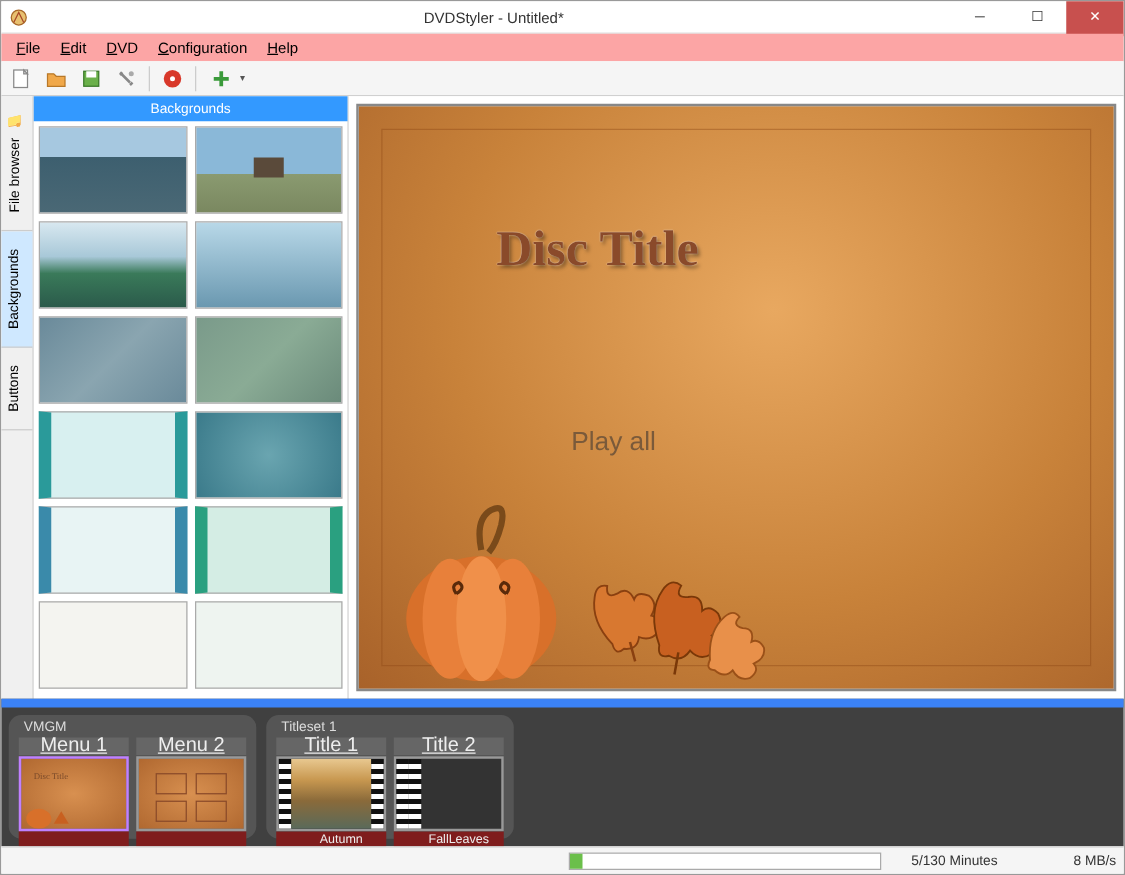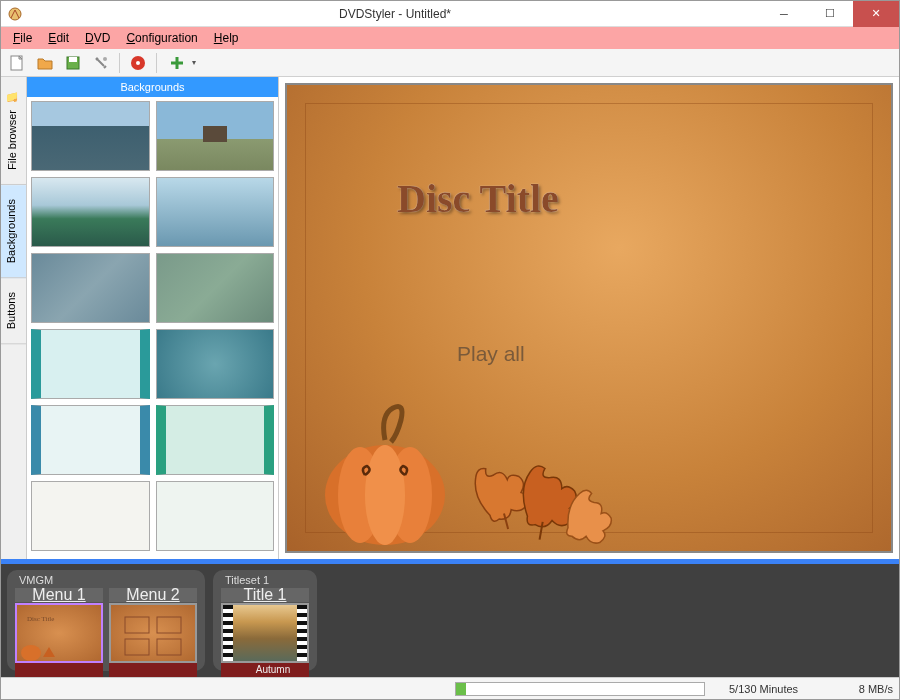--- a/index.html
+++ b/index.html
@@ -63,21 +63,21 @@
 
 .preview-wrap { flex: 1; background: #fff; padding: 6px; display: flex; }
 .preview { flex: 1; background: radial-gradient(ellipse at 55% 35%, #e8a860 0%, #c8823a 55%, #a8622a 100%); border: 2px solid #888; position: relative; overflow: hidden; }
 .preview-frame { position: absolute; inset: 18px; border: 1px solid rgba(139,69,19,0.4); }
 .disc-title { position: absolute; top: 90px; left: 110px; font-family: Georgia, serif; font-size: 40px; font-weight: bold; color: #8a4a2a; text-shadow: 2px 2px 3px rgba(0,0,0,0.35), 0 0 1px #fff; }
 .menu-links { position: absolute; top: 250px; left: 170px; font-family: Georgia, serif; font-size: 21px; color: #7a5a3a; line-height: 1.8; }
 .pumpkin { position: absolute; bottom: 6px; left: 28px; width: 140px; height: 145px; }
 .leaves { position: absolute; bottom: -6px; left: 150px; width: 210px; height: 140px; }
 
 
-.timeline { height: 118px; background: #404040; display: flex; align-items: stretch; padding: 6px; gap: 8px; border-top: 5px solid #3b82f6; }
+.timeline { height: 118px; background: #404040; display: flex; align-items: stretch; padding: 6px; gap: 8px; border-top: 7px solid #3b82f6; }
 .tl-group { background: #555; border-radius: 10px; padding: 4px 8px 6px 8px; }
 .tl-group-label { color: #ddd; font-size: 11px; margin-bottom: 2px; padding-left: 4px; }
 .tl-items { display: flex; gap: 6px; }
 .tl-item { width: 88px; }
 .tl-item-label { color: #eee; font-size: 16px; text-align: center; background: #666; height: 14px; line-height: 14px; margin-bottom: 1px; text-decoration: underline; }
 .tl-item-thumb { height: 60px; border: 2px solid #999; background: #333; position: relative; overflow: hidden; }
 .tl-item-thumb.selected { border: 2px solid #c080ff; }
 .tl-item-footer { color: #eee; font-size: 10px; text-align: center; background: #7f1d1d; height: 14px; line-height: 14px; padding-left: 16px; }
 .menu-thumb { background: radial-gradient(ellipse, #d89050 0%, #b06830 100%); }
 .menu-thumb-txt { font-size: 7px; color: #7a4a2a; position: absolute; top: 10px; left: 10px; font-family: Georgia; }
@@ -259,20 +259,29 @@
     <div class="tl-items">
       <div class="tl-item">
         <div class="tl-item-label">Title 1</div>
         <div class="tl-item-thumb title-thumb">
           <div class="film-edge"></div>
           <div class="title-img autumn"></div>
           <div class="film-edge"></div>
         </div>
         <div class="tl-item-footer">Autumn</div>
       </div>
+      <div class="tl-item">
+        <div class="tl-item-label">Title 2</div>
+        <div class="tl-item-thumb title-thumb">
+          <div class="film-edge"></div>
+
+          <div class="film-edge"></div>
+        </div>
+        <div class="tl-item-footer">FallLeaves</div>
+      </div>
     </div>
   </div>
 </div>
 
 <div class="status-bar">
   <div class="status-spacer"></div>
   <div class="progress-bar">
     <div class="progress-fill" style="width: 4%;"></div>
   </div>
   <div class="status-text">5/130 Minutes</div>

